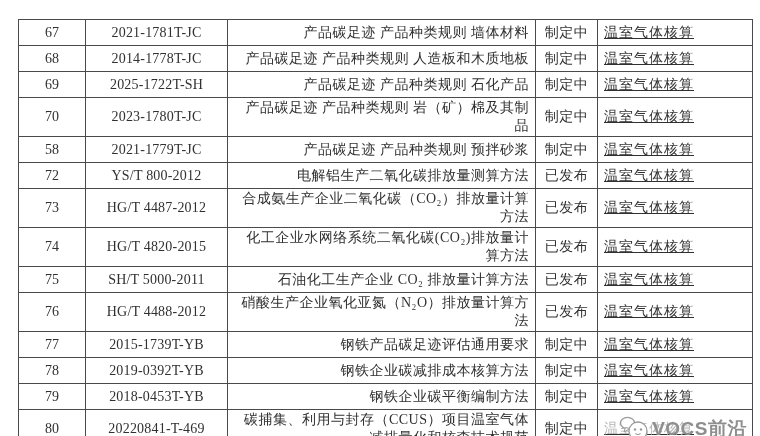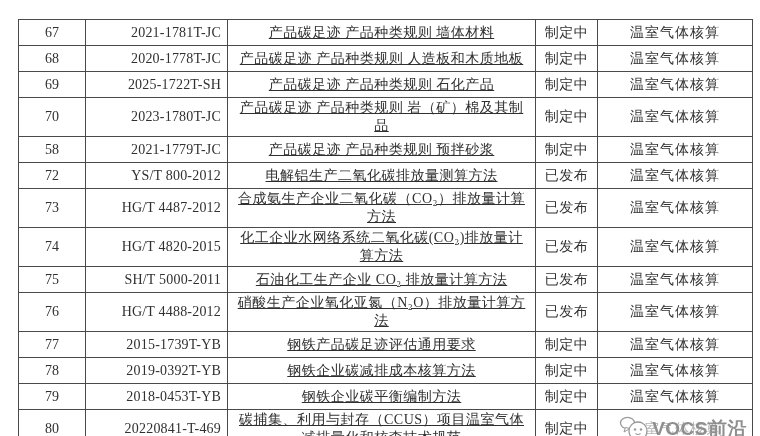--- a/index.html
+++ b/index.html
@@ -27,24 +27,24 @@
     color: #303030;
     font-size: 14px;
     line-height: 18px;
     padding: 1px 6px;
     vertical-align: middle;
     overflow: hidden;
   }
   .doc-table tr { height: 26px; }
   .doc-table tr.tall { height: 38px; }
   .c-no { text-align: center; padding: 1px 2px; }
-  .c-code { text-align: right; padding-left: 9px; letter-spacing: 0.2px; white-space: nowrap; }
-  .c-title { text-align: center; letter-spacing: 0.5px; text-decoration: underline; }
+  .c-code { text-align: center; padding-left: 9px; letter-spacing: 0.2px; white-space: nowrap; }
+  .c-title { text-align: right; letter-spacing: 0.5px; }
   .c-status { text-align: center; padding: 1px 2px; letter-spacing: 0.5px; }
-  .c-cat { text-align: center; letter-spacing: 1px; }
+  .c-cat { letter-spacing: 1px; text-decoration: underline; }
   .wm-cell { position: relative; }
   .cat-faint { color: #b3b3b3; letter-spacing: 1px; }
   .watermark {
     position: absolute;
     right: 1px;
     top: 50%;
     transform: translateY(-50%);
     display: inline-flex;
     align-items: center;
     white-space: nowrap;
@@ -71,21 +71,21 @@
   <tbody>
       <tr>
         <td class="c-no">67</td>
         <td class="c-code">2021-1781T-JC</td>
         <td class="c-title">产品碳足迹 产品种类规则 墙体材料</td>
         <td class="c-status">制定中</td>
         <td class="c-cat">温室气体核算</td>
       </tr>
       <tr>
         <td class="c-no">68</td>
-        <td class="c-code">2020-1778T-JC</td>
+        <td class="c-code">2014-1778T-JC</td>
         <td class="c-title">产品碳足迹 产品种类规则 人造板和木质地板</td>
         <td class="c-status">制定中</td>
         <td class="c-cat">温室气体核算</td>
       </tr>
       <tr>
         <td class="c-no">69</td>
         <td class="c-code">2025-1722T-SH</td>
         <td class="c-title">产品碳足迹 产品种类规则 石化产品</td>
         <td class="c-status">制定中</td>
         <td class="c-cat">温室气体核算</td>

